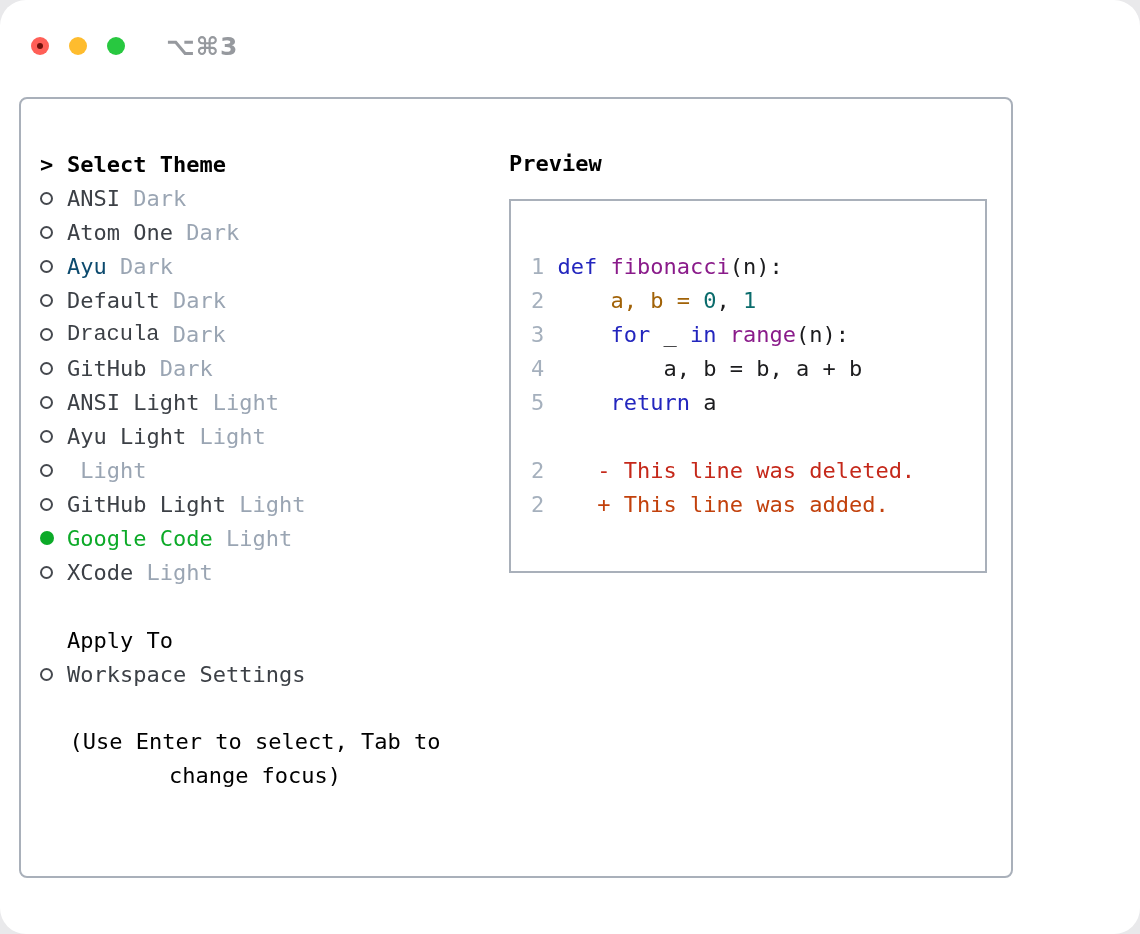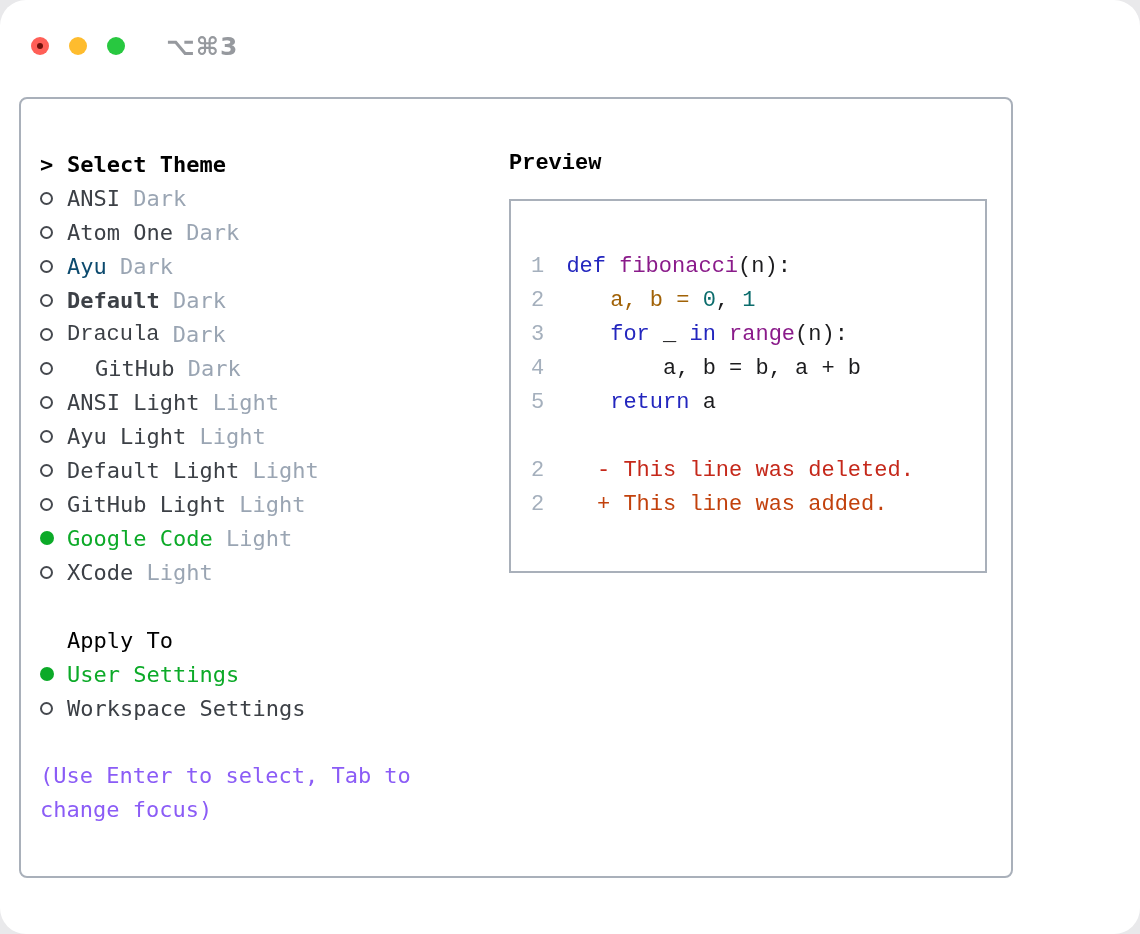--- a/index.html
+++ b/index.html
@@ -39,38 +39,38 @@
   .panel {
     margin-left: 19px;
     width: 994px; height: 781px;
     border: 2px solid #a9b0ba;
     border-radius: 8px;
     display: flex;
     padding: 48px 24px 0 19px;
     font-size: 22px;
   }
   .left-col { width: 469px; flex: none; }
-  .right-col { flex: 1; font-family: Liberation Mono, monospace; }
+  .right-col { flex: 1; }
 
   .row { display: flex; align-items: center; height: 34px; white-space: pre; }
   .marker-col { width: 27px; flex: none; display: flex; align-items: center; }
   .radio {
     width: 13px; height: 13px; border-radius: 50%;
     border: 2px solid #46494f;
   }
   .radio.sel { border: none; width: 14px; height: 14px; }
   .caret { font-weight: bold; color: #000; }
   .hdr { font-weight: bold; color: #000; }
   .subhdr { color: #000; }
   .item-name { color: #3c4046; }
   .variant { color: #9aa5b3; }
   .gap-row { height: 34px; }
   .hint {
-    color: #8b5cf6; line-height: 34px;
-    max-width: 430px; white-space: normal;
+    color: #000000; line-height: 34px;
+    max-width: 430px; white-space: normal; text-align: center;
   }
   
   .preview-title-row { height: 34px; line-height: 34px; margin-bottom: 18px; }
   .preview-box {
     width: 478px;
     border: 2px solid #a9b0ba;
     padding: 49px 10px 49px 20px;
   }
   .code-line { height: 34px; line-height: 34px; white-space: pre; font-size: 22px; }
 </style>
@@ -95,54 +95,53 @@
     <div class="left-col">
       <div class="row">
         <span class="marker-col caret">&gt;</span>
         <span class="hdr">Select Theme</span>
       </div>
 
       <div id="theme-list">
           <div class="row"><span class="marker-col"><span class="radio"></span></span><span class="item-name" style="color: rgb(60, 64, 70);">ANSI</span><span class="variant" style="color: rgb(154, 165, 179);"> Dark</span></div>
           <div class="row"><span class="marker-col"><span class="radio"></span></span><span class="item-name" style="color: rgb(60, 64, 70);">Atom One</span><span class="variant" style="color: rgb(154, 165, 179);"> Dark</span></div>
           <div class="row"><span class="marker-col"><span class="radio"></span></span><span class="item-name" style="color: #0c4a6e;">Ayu</span><span class="variant" style="color: rgb(154, 165, 179);"> Dark</span></div>
-          <div class="row"><span class="marker-col"><span class="radio"></span></span><span class="item-name" style="color: rgb(60, 64, 70); font-weight: bold;">Default</span><span class="variant" style="color: rgb(154, 165, 179);"> Dark</span></div>
+          <div class="row"><span class="marker-col"><span class="radio"></span></span><span class="item-name" style="color: rgb(60, 64, 70);">Default</span><span class="variant" style="color: rgb(154, 165, 179);"> Dark</span></div>
           <div class="row"><span class="marker-col"><span class="radio"></span></span><span class="item-name" style="color: rgb(60, 64, 70); font-family: Liberation Mono, monospace;">Dracula</span><span class="variant" style="color: rgb(154, 165, 179);"> Dark</span></div>
-          <div class="row"><span class="marker-col"><span class="radio"></span></span><span class="item-name" style="color: rgb(60, 64, 70); margin-left: 28px;">GitHub</span><span class="variant" style="color: rgb(154, 165, 179);"> Dark</span></div>
+          <div class="row"><span class="marker-col"><span class="radio"></span></span><span class="item-name" style="color: rgb(60, 64, 70);">GitHub</span><span class="variant" style="color: rgb(154, 165, 179);"> Dark</span></div>
           <div class="row"><span class="marker-col"><span class="radio"></span></span><span class="item-name" style="color: rgb(60, 64, 70);">ANSI Light</span><span class="variant" style="color: rgb(154, 165, 179);"> Light</span></div>
           <div class="row"><span class="marker-col"><span class="radio"></span></span><span class="item-name" style="color: rgb(60, 64, 70);">Ayu Light</span><span class="variant" style="color: rgb(154, 165, 179);"> Light</span></div>
-          <div class="row"><span class="marker-col"><span class="radio"></span></span><span class="item-name" style="color: rgb(60, 64, 70);">Default Light</span><span class="variant" style="color: rgb(154, 165, 179);"> Light</span></div>
+          <div class="row"><span class="marker-col"><span class="radio"></span></span><span class="variant" style="color: rgb(154, 165, 179);"> Light</span></div>
           <div class="row"><span class="marker-col"><span class="radio"></span></span><span class="item-name" style="color: rgb(60, 64, 70);">GitHub Light</span><span class="variant" style="color: rgb(154, 165, 179);"> Light</span></div>
           <div class="row"><span class="marker-col"><span class="radio sel" style="background: rgb(12, 170, 40);"></span></span><span class="item-name" style="color: rgb(12, 170, 40);">Google Code</span><span class="variant" style="color: rgb(154, 165, 179);"> Light</span></div>
           <div class="row"><span class="marker-col"><span class="radio"></span></span><span class="item-name" style="color: rgb(60, 64, 70); text-align: center;">XCode</span><span class="variant" style="color: rgb(154, 165, 179);"> Light</span></div>
         </div>
 
       <div class="gap-row"></div>
 
       <div class="row">
         <span class="marker-col"></span>
         <span class="subhdr">Apply To</span>
       </div>
 
       <div id="apply-to-list">
-          <div class="row"><span class="marker-col"><span class="radio sel" style="background: rgb(12, 170, 40);"></span></span><span class="item-name" style="color: rgb(12, 170, 40);">User Settings</span></div>
           <div class="row"><span class="marker-col"><span class="radio"></span></span><span class="item-name" style="color: rgb(60, 64, 70);">Workspace Settings</span></div>
         </div>
 
       <div class="gap-row"></div>
 
       <div class="hint">(Use Enter to select, Tab to change focus)</div>
     </div>
 
     <div class="right-col">
       <div class="preview-title-row">
         <span class="hdr">Preview</span>
       </div>
       <div class="preview-box" id="preview-box">
-          <div class="code-line"><span style="color: rgb(165, 176, 189);">1</span><span> </span><span style="color: rgb(35, 38, 190); margin-left: 9px;">def</span><span style="color: rgb(28, 28, 30);"> </span><span style="color: rgb(138, 27, 138);">fibonacci</span><span style="color: rgb(28, 28, 30);">(n):</span></div>
+          <div class="code-line"><span style="color: rgb(165, 176, 189);">1</span><span> </span><span style="color: rgb(35, 38, 190);">def</span><span style="color: rgb(28, 28, 30);"> </span><span style="color: rgb(138, 27, 138);">fibonacci</span><span style="color: rgb(28, 28, 30);">(n):</span></div>
           <div class="code-line"><span style="color: rgb(165, 176, 189);">2</span><span> </span><span style="color: #a16207;">    a, b = </span><span style="color: rgb(11, 108, 108);">0</span><span style="color: rgb(28, 28, 30);">, </span><span style="color: rgb(11, 108, 108);">1</span></div>
           <div class="code-line"><span style="color: rgb(165, 176, 189);">3</span><span> </span><span style="color: rgb(28, 28, 30);">    </span><span style="color: rgb(35, 38, 190);">for</span><span style="color: rgb(28, 28, 30);"> _ </span><span style="color: rgb(35, 38, 190);">in</span><span style="color: rgb(28, 28, 30);"> </span><span style="color: rgb(138, 27, 138);">range</span><span style="color: rgb(28, 28, 30);">(n):</span></div>
           <div class="code-line"><span style="color: rgb(165, 176, 189);">4</span><span> </span><span style="color: rgb(28, 28, 30);">        a, b = b, a + b</span></div>
           <div class="code-line"><span style="color: rgb(165, 176, 189);">5</span><span> </span><span style="color: rgb(28, 28, 30);">    </span><span style="color: rgb(35, 38, 190); text-align: right;">return</span><span style="color: rgb(28, 28, 30);"> a</span></div>
           <div class="code-line"><span style="color: rgb(165, 176, 189);"></span></div>
           <div class="code-line"><span style="color: rgb(165, 176, 189);">2</span><span> </span><span style="color: rgb(197, 40, 26);">   - This line was deleted.</span></div>
           <div class="code-line"><span style="color: rgb(165, 176, 189);">2</span><span> </span><span style="color: #c2410c;">   + This line was added.</span></div>
         </div>
     </div>
 

